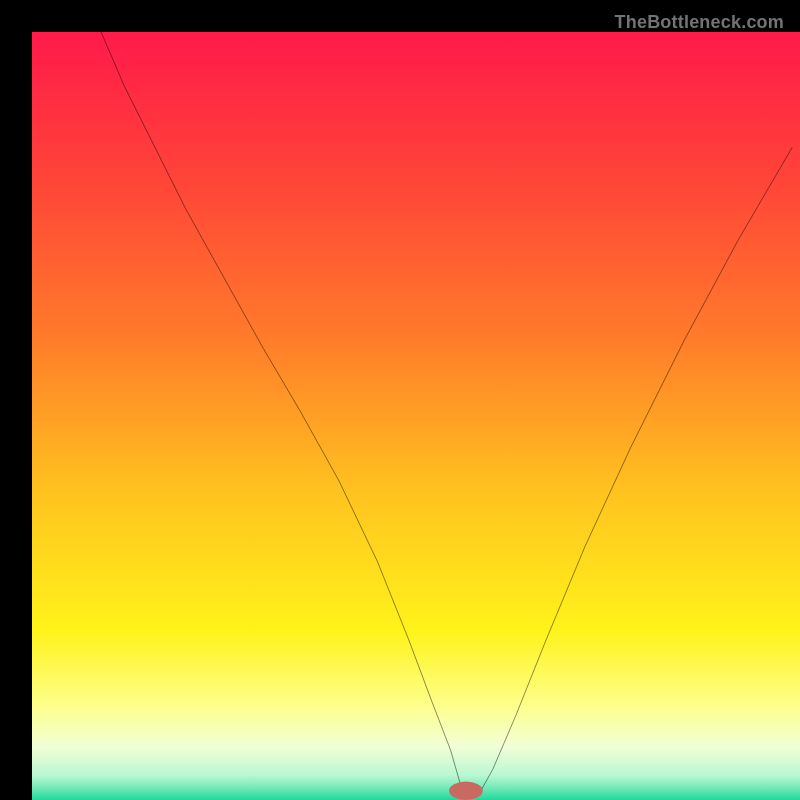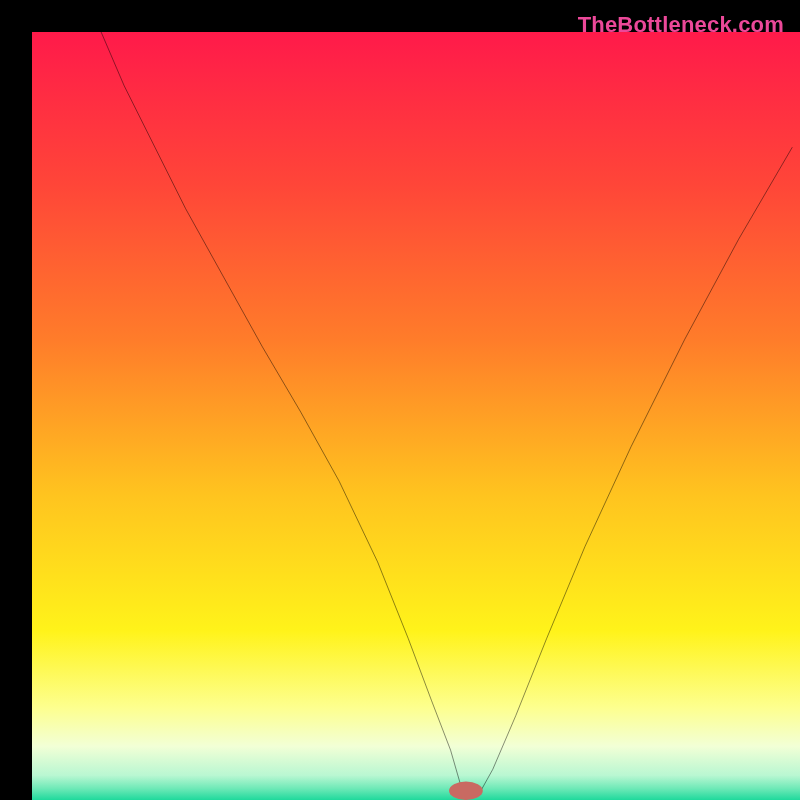--- a/index.html
+++ b/index.html
@@ -23,23 +23,23 @@
     position: absolute;
     left: 16px;
     top: 16px;
     width: 768px;
     height: 768px;
   }
   .watermark {
     position: absolute;
     top: -4px;
     right: 0px;
-    font-size: 22px;
+    font-size: 18px;
     font-weight: 600;
-    color: #ec4899;
+    color: #737373;
     letter-spacing: 0.2px;
     white-space: nowrap;
   }
 </style>
 </head>
 <body>
 
 <div class="frame">
   <svg class="plot" viewBox="0 0 100 100" preserveAspectRatio="none">
     <defs>

